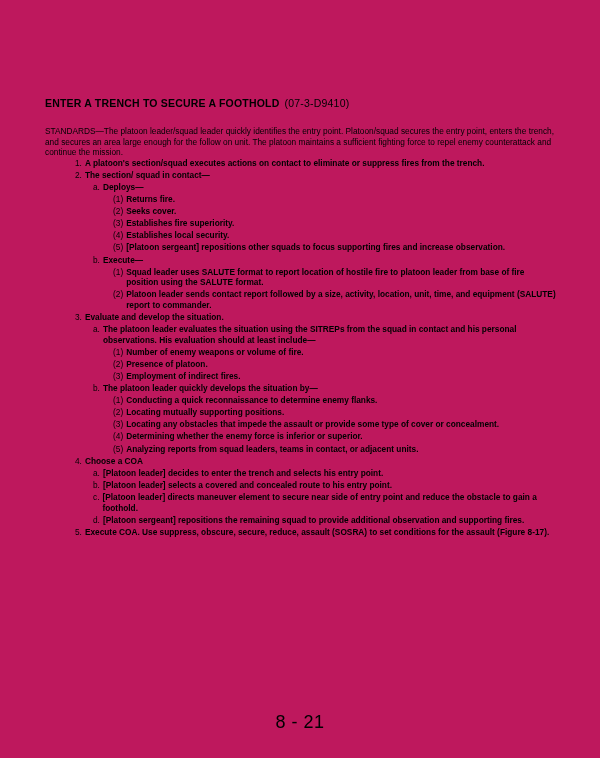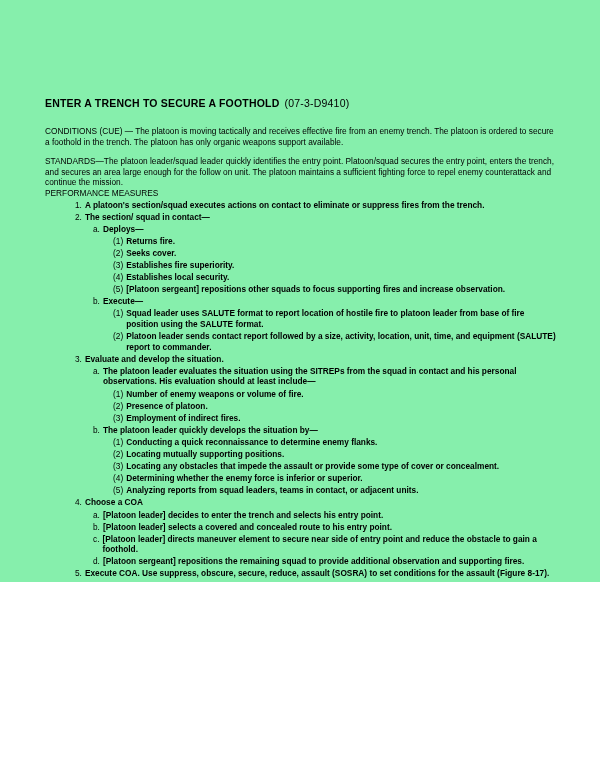--- a/index.html
+++ b/index.html
@@ -6,22 +6,22 @@
   html, body { margin: 0; padding: 0; }
   body {
     width: 600px;
     height: 758px;
     background: #ffffff;
     font-family: "Liberation Sans", "DejaVu Sans", sans-serif;
   }
   .page {
     position: relative;
     width: 600px;
-    height: 582px;
-    background: #86efac;
+    height: 758px;
+    background: #be185d;
     color: #000000;
     overflow: hidden;
   }
   .content {
     position: absolute;
     left: 45px;
     right: 42px;
     top: 97px;
   }
   .title {
@@ -71,26 +71,24 @@
 <body>
 
 <div class="page">
   <div class="content">
 
     <div class="title">
       <span class="title-text">ENTER A TRENCH TO SECURE A FOOTHOLD</span><span class="title-code">(07-3-D9410)</span>
     </div>
 
     <div class="para body-text">
-      <div>CONDITIONS (CUE) — The platoon is moving tactically and receives effective fire from an enemy trench. The platoon is ordered to secure a foothold in the trench. The platoon has only organic weapons support available.</div>
     </div>
 
     <div class="para standards body-text">STANDARDS—The platoon leader/squad leader quickly identifies the entry point. Platoon/squad secures the entry point, enters the trench, and secures an area large enough for the follow on unit. The platoon maintains a sufficient fighting force to repel enemy counterattack and continue the mission.</div>
 
-    <div class="heading body-text">PERFORMANCE MEASURES</div>
 
     <div class="measures body-text" id="measures-list">
         <div class="item lvl1">
           <span class="marker">1.</span>
           <span class="txt">A platoon's section/squad executes actions on contact to eliminate or suppress fires from the trench.</span>
         </div>
         <div class="item lvl1">
           <span class="marker">2.</span>
           <span class="txt">The section/ squad in contact—</span>
         </div>

